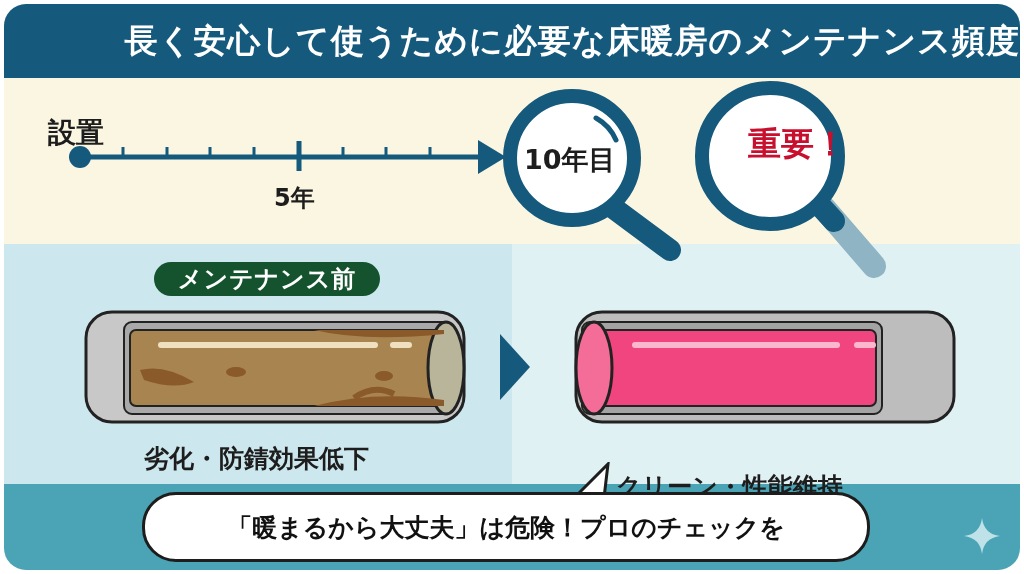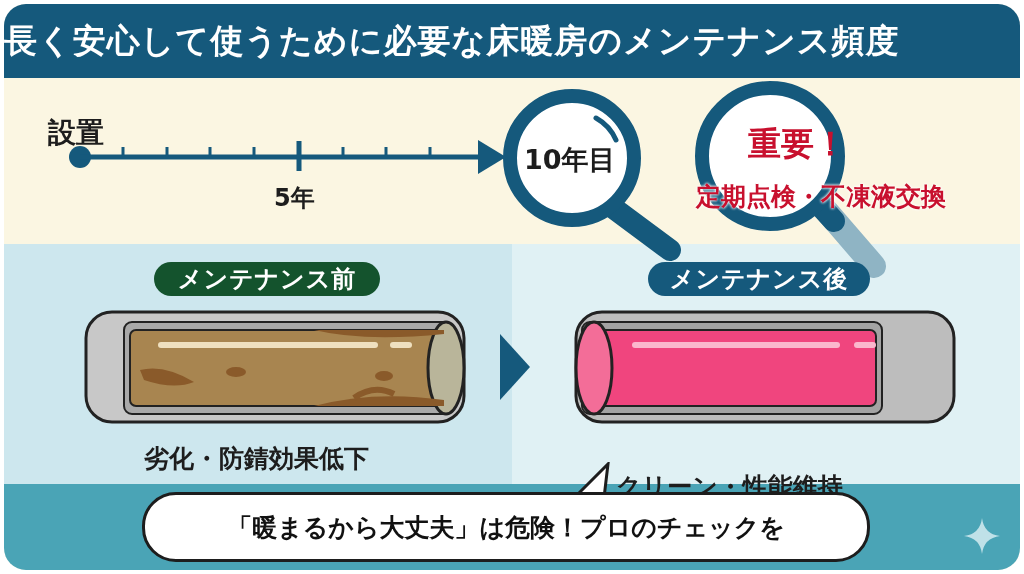--- a/index.html
+++ b/index.html
@@ -1,18 +1,18 @@
 <!DOCTYPE html>
 <html><head>
 <meta charset="utf-8">
 <style>
   html,body{margin:0;padding:0;background:#ffffff;}
   body{width:1024px;height:574px;position:relative;overflow:hidden;font-family:"DejaVu Sans","Liberation Sans",sans-serif;}
   .card{position:absolute;left:4px;top:4px;width:1016px;height:566px;border-radius:22px;overflow:hidden;background:#fbf6e2;}
-  .title-bar{position:absolute;left:0;top:0;width:100%;height:74px;background:#15597c;display:flex;align-items:center;justify-content:flex-start;font-family:Liberation Mono, monospace;}
+  .title-bar{position:absolute;left:0;top:0;width:100%;height:74px;background:#15597c;display:flex;align-items:center;justify-content:flex-end;font-family:Liberation Mono, monospace;}
   .title-bar span{color:#fff;font-weight:bold;font-size:33px;letter-spacing:1px;}
   .timeline-zone{position:absolute;left:0;top:74px;width:100%;height:166px;background:#fbf6e2;}
   .compare-left{position:absolute;left:0;top:240px;width:508px;height:240px;background:#cde7ee;}
   .compare-right{position:absolute;left:508px;top:240px;width:508px;height:240px;background:#e0f1f4;}
   .footer{position:absolute;left:0;top:480px;width:100%;height:86px;background:#4aa4b6;}
   .lbl{position:absolute;font-weight:bold;color:#1d1d1d;}
   .pill{position:absolute;height:34px;border-radius:17px;color:#fff;font-weight:bold;font-size:24px;display:flex;align-items:center;justify-content:center;letter-spacing:1px;}
   .bubble{position:absolute;left:138px;top:488px;width:722px;height:64px;background:#fff;border:3px solid #1d1d1d;border-radius:34px;display:flex;align-items:center;justify-content:center;font-weight:bold;font-size:25px;color:#111;}
   svg{position:absolute;}
 </style>
@@ -53,21 +53,20 @@
     <path d="M98 34 A46 46 0 0 1 118 56" stroke="#15597c" stroke-width="5" fill="none" stroke-linecap="round"></path>
   </svg>
   <div class="lbl" style="left:520px;top:138px;font-size:27px;">10年目</div>
 
   <svg width="220" height="210" style="left:680px;top:72px;" viewBox="0 0 220 210">
     <line x1="140" y1="132" x2="190" y2="190" stroke="#8fb4c4" stroke-width="24" stroke-linecap="round"></line>
     <line x1="120" y1="112" x2="150" y2="145" stroke="#15597c" stroke-width="22" stroke-linecap="round"></line>
     <circle cx="86" cy="80" r="68" fill="#fff" stroke="#15597c" stroke-width="14"></circle>
   </svg>
   <div class="lbl" style="left:717px;top:118px;font-size:33px;color:#c8102e;margin-left:27px;">重要！</div>
-  <div class="lbl" style="left:692px;top:176px;font-size:25px;color:#c8102e;text-shadow:0 0 3px #fff,0 0 3px #fff;">定期点検・不凍液交換</div>
 
   <div class="pill" style="left:150px;top:258px;width:226px;background:#14532d;">メンテナンス前</div>
   <svg width="400" height="120" style="left:80px;top:304px;" viewBox="0 0 400 120">
     <rect x="2" y="4" width="378" height="110" rx="26" fill="#c8c8c8" stroke="#222" stroke-width="3"></rect>
     <rect x="40" y="14" width="330" height="92" rx="8" fill="#a9a9a9" stroke="#222" stroke-width="2"></rect>
     <rect x="46" y="22" width="320" height="76" rx="6" fill="#a88550" stroke="#222" stroke-width="2"></rect>
     <ellipse cx="362" cy="60" rx="18" ry="46" fill="#b9b59a" stroke="#222" stroke-width="3"></ellipse>
     <path d="M230 22 Q280 34 360 26 L360 22 Z" fill="#8a5a2a"></path>
     <path d="M230 98 Q290 82 360 92 L360 98 Z" fill="#8a5a2a"></path>
     <path d="M56 62 Q80 56 110 74 Q90 82 60 72 Z" fill="#8a5a2a"></path>
@@ -76,21 +75,20 @@
     <path d="M270 90 Q290 76 310 86" stroke="#8a5a2a" stroke-width="6" fill="none"></path>
     <rect x="74" y="34" width="220" height="6" rx="3" fill="#efe0bf"></rect>
     <rect x="306" y="34" width="22" height="6" rx="3" fill="#efe0bf"></rect>
   </svg>
   <div class="lbl" style="left:140px;top:438px;font-size:25px;">劣化・防錆効果低下</div>
 
   <svg width="34" height="70" style="left:494px;top:328px;" viewBox="0 0 34 70">
     <polygon points="2,2 32,35 2,68" fill="#15597c"></polygon>
   </svg>
 
-  <div class="pill" style="left:644px;top:258px;width:222px;background:#15597c;">メンテナンス後</div>
   <svg width="400" height="120" style="left:562px;top:304px;" viewBox="0 0 400 120">
     <rect x="10" y="4" width="378" height="110" rx="26" fill="#bdbdbd" stroke="#222" stroke-width="3"></rect>
     <rect x="16" y="14" width="300" height="92" rx="8" fill="#a3a3a3" stroke="#222" stroke-width="2"></rect>
     <rect x="20" y="22" width="290" height="76" rx="6" fill="#f0457e" stroke="#222" stroke-width="2"></rect>
     <ellipse cx="28" cy="60" rx="18" ry="46" fill="#f36d98" stroke="#222" stroke-width="3"></ellipse>
     <rect x="66" y="34" width="208" height="6" rx="3" fill="#fbb7cd"></rect>
     <rect x="288" y="34" width="22" height="6" rx="3" fill="#fbb7cd"></rect>
   </svg>
   <div class="lbl" style="left:612px;top:438px;font-size:25px;margin-top:28px;">クリーン・性能維持</div>
 

